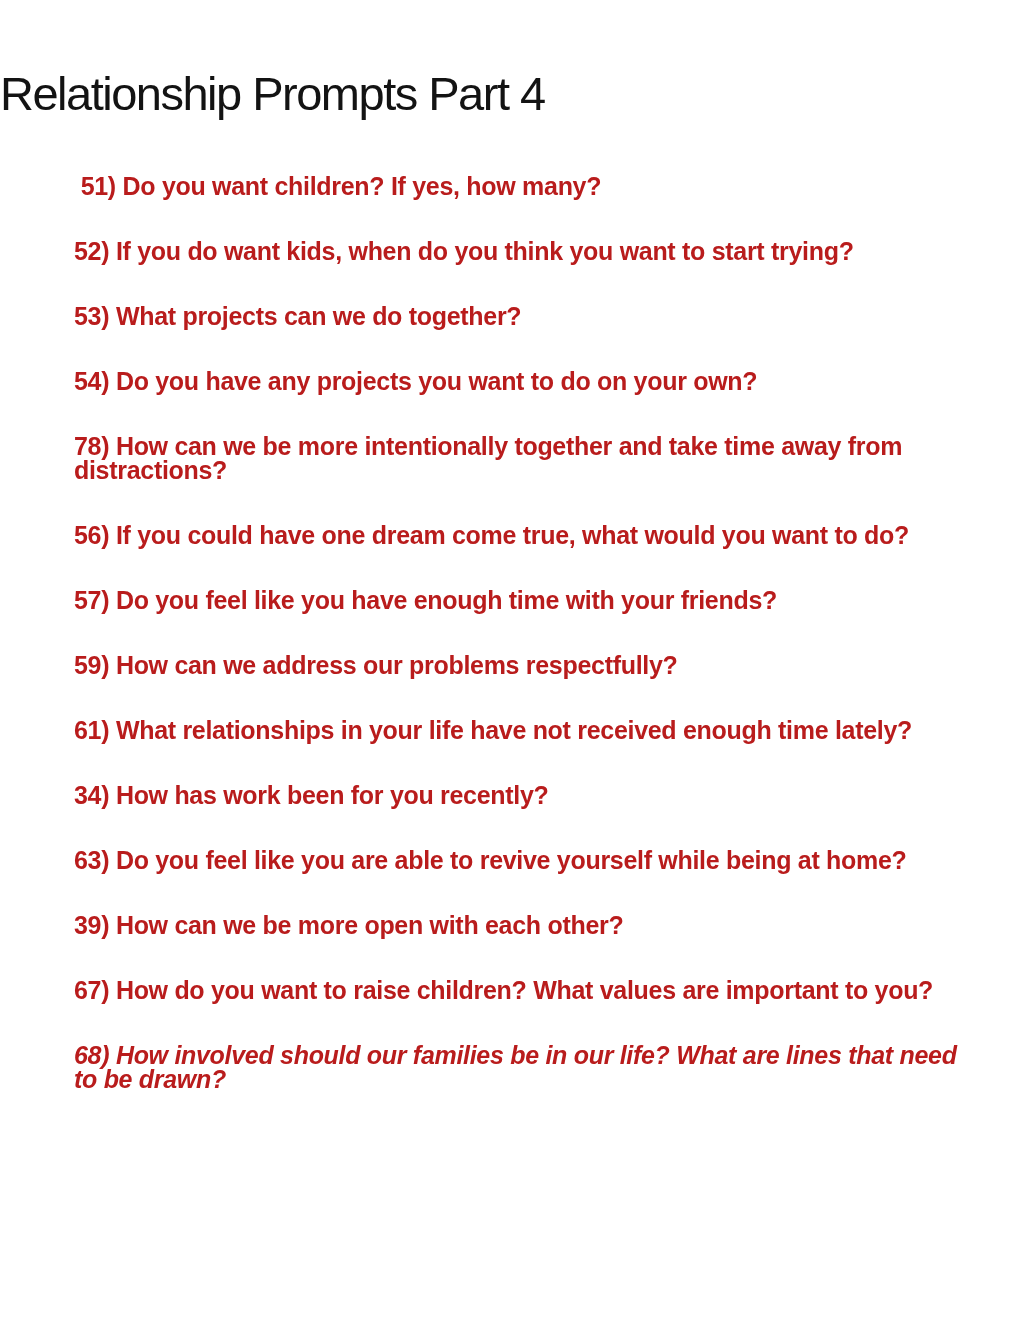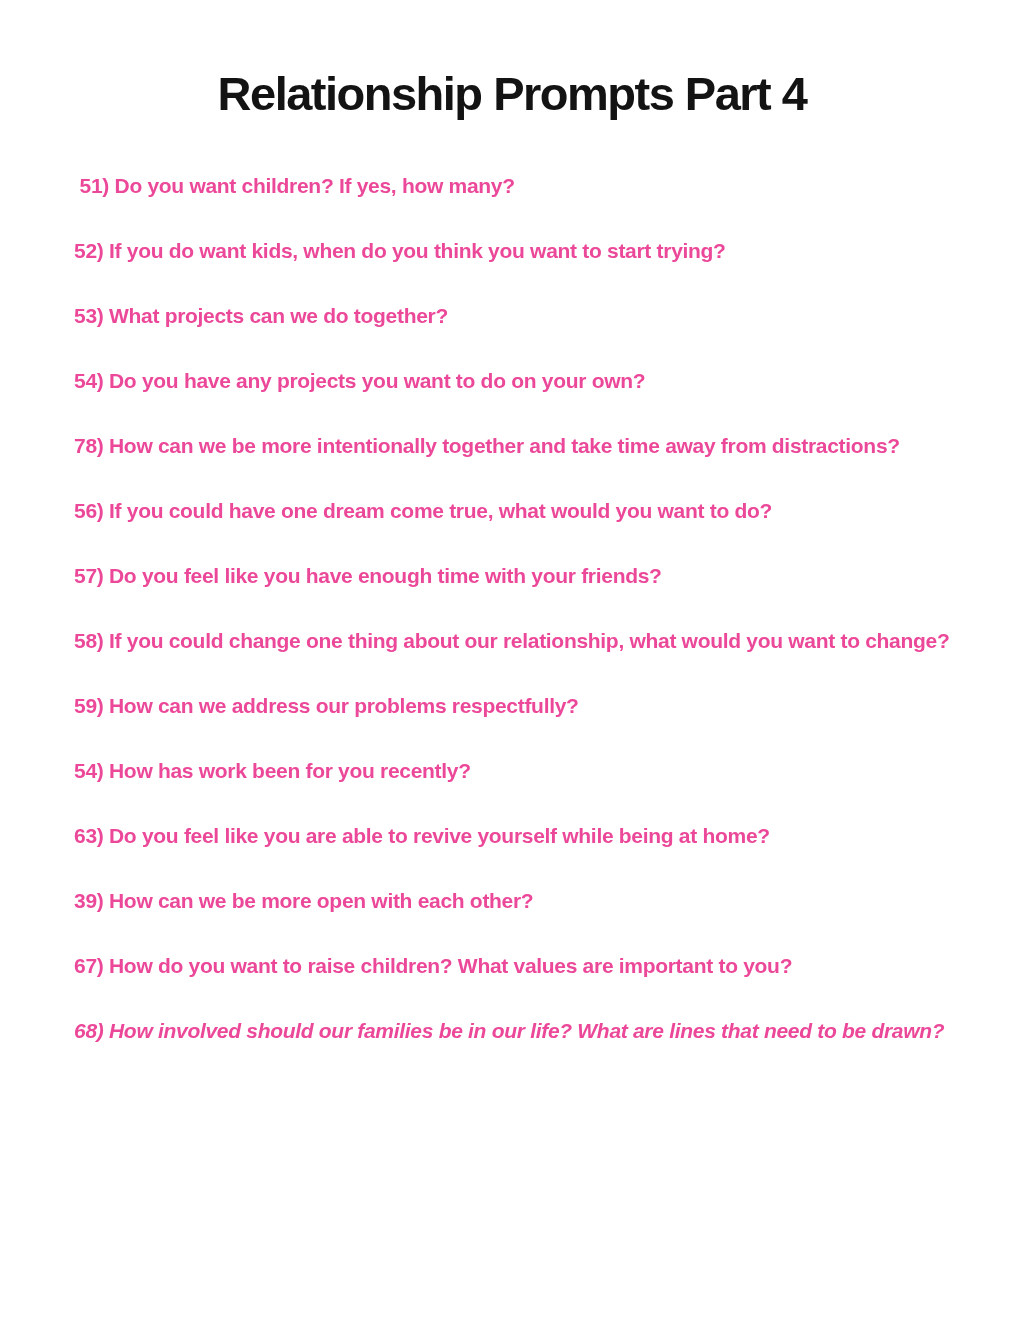--- a/index.html
+++ b/index.html
@@ -12,59 +12,59 @@
     width: 1024px;
     height: 1326px;
     background: #ffffff;
     overflow: hidden;
     font-family: "Liberation Sans", sans-serif;
     color: #111111;
     box-sizing: border-box;
   }
   .page-title {
     margin: 66px 0 0 0;
-    text-align: center;
+    text-align: left;
     font-size: 47px;
-    font-weight: 700;
+    font-weight: 400;
     letter-spacing: -1.5px;
     line-height: 1.2;
     color: #131313;
   }
   .prompt-list {
     margin-top: 52px;
     padding: 0 60px 0 74px;
   }
   .prompt-item {
-    font-size: 21px;
+    font-size: 25px;
     font-weight: 700;
     letter-spacing: -0.3px;
     line-height: 24px;
     margin: 0 0 41px 0;
     white-space: pre-wrap;
-    color: #ec4899;
+    color: #b91c1c;
   }
   .prompt-item:last-child {
     margin-bottom: 0;
     font-style: italic;
   }
 </style>
 </head>
 <body>
 
 <div class="page">
   <h1 class="page-title">Relationship Prompts Part 4</h1>
   <div class="prompt-list" id="prompt-list">
       <div class="prompt-item"> 51) Do you want children? If yes, how many?</div>
       <div class="prompt-item">52) If you do want kids, when do you think you want to start trying?</div>
       <div class="prompt-item">53) What projects can we do together?</div>
       <div class="prompt-item">54) Do you have any projects you want to do on your own?</div>
       <div class="prompt-item">78) How can we be more intentionally together and take time away from distractions?</div>
       <div class="prompt-item">56) If you could have one dream come true, what would you want to do?</div>
       <div class="prompt-item">57) Do you feel like you have enough time with your friends?</div>
-      <div class="prompt-item">58) If you could change one thing about our relationship, what would you want to change?</div>
       <div class="prompt-item">59) How can we address our problems respectfully?</div>
-      <div class="prompt-item">54) How has work been for you recently?</div>
+      <div class="prompt-item">61) What relationships in your life have not received enough time lately?</div>
+      <div class="prompt-item">34) How has work been for you recently?</div>
       <div class="prompt-item">63) Do you feel like you are able to revive yourself while being at home?</div>
       <div class="prompt-item">39) How can we be more open with each other?</div>
       <div class="prompt-item">67) How do you want to raise children? What values are important to you?</div>
       <div class="prompt-item">68) How involved should our families be in our life? What are lines that need to be drawn?</div>
     </div>
 </div>
 
 </body></html>

